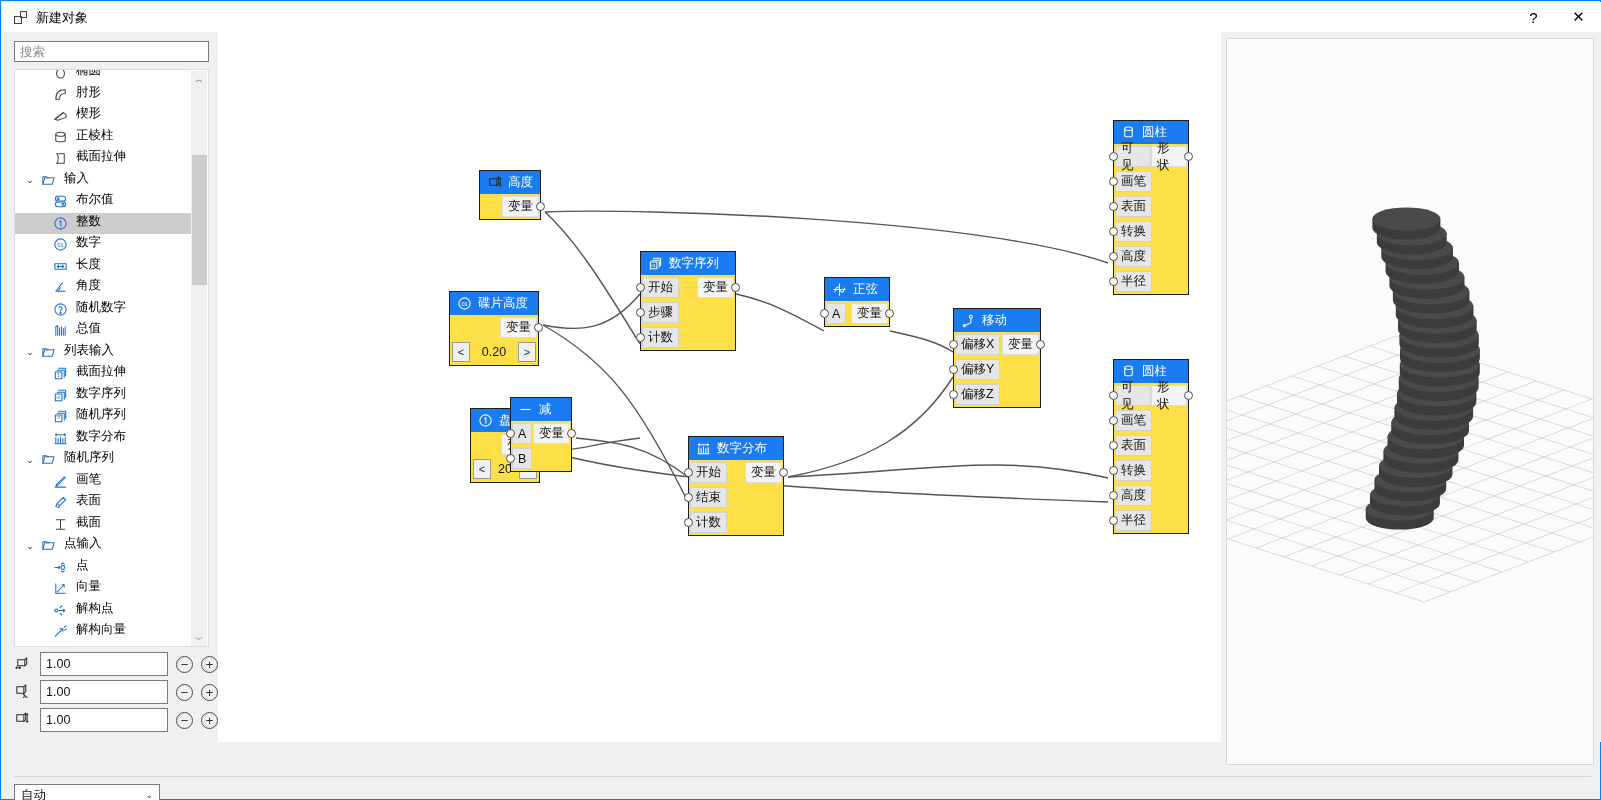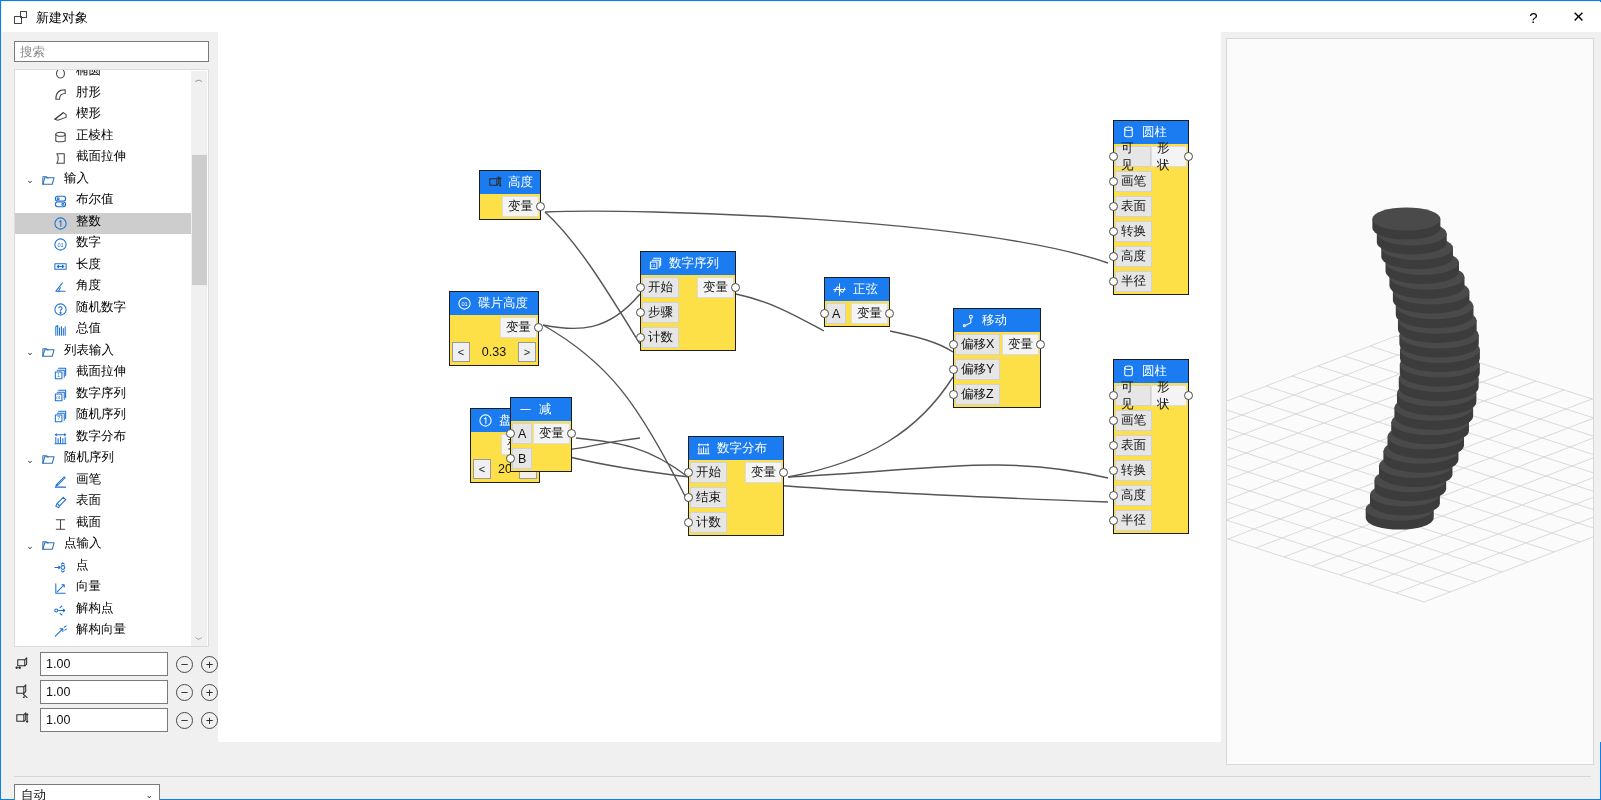--- a/index.html
+++ b/index.html
@@ -454,21 +454,21 @@
               <span class="htxt">碟片高度</span>
             </div>
             <div class="nbody">
               <span class="port r" style="top: 8px;"></span>
               <div class="prow">
                 <span></span>
                 <span class="pout">变量</span>
               </div>
               <div class="stepper">
                 <span class="sb">&lt;</span>
-                <span class="sv">0.33</span>
+                <span class="sv">0.20</span>
                 <span class="sb">&gt;</span>
               </div>
             </div>
           </div>
           <div class="node" style="left: 252px; top: 376px; width: 70px;">
             <div class="nhead">
               <span class="hico"><svg width="15" height="15" viewBox="0 0 16 16" fill="none" stroke="#ffffff" stroke-width="1.1" stroke-linecap="round" stroke-linejoin="round">
                   <circle cx="8" cy="8" r="6"></circle>
                   <path d="M7 6 L8.4 5 L8.4 11"></path>
                 </svg></span>

